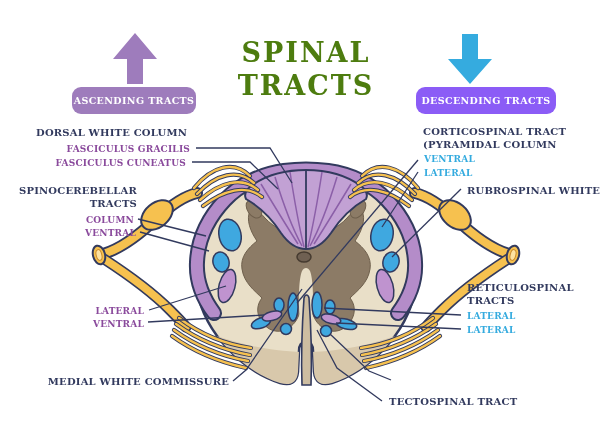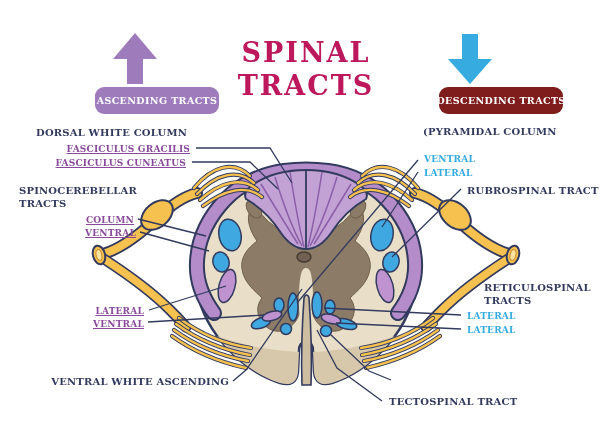--- a/index.html
+++ b/index.html
@@ -3,38 +3,37 @@
 <meta charset="utf-8">
 <style>
   html,body{margin:0;padding:0;background:#fff;}
   .stage{
     position:relative;width:612px;height:427px;background:#ffffff;
     font-family:"DejaVu Serif", serif;overflow:hidden;
   }
   .stage svg{position:absolute;left:0;top:0;}
   .title{
     position:absolute;left:211px;top:36px;width:190px;text-align:center;
-    color:#be185d;font-size:27px;font-weight:bold;letter-spacing:2px;line-height:33px;
+    color:#4d7c0f;font-size:27px;font-weight:bold;letter-spacing:2px;line-height:33px;
   }
   .badge{
     position:absolute;height:27px;border-radius:9px;color:#ffffff;font-weight:bold;
     font-size:9.5px;letter-spacing:.4px;display:flex;align-items:center;justify-content:center;
     white-space:nowrap;
-    margin-left:23px;
   }
   .badge.asc{left:72px;top:87px;width:124px;background:#9e7cbc;}
-  .badge.desc{left:416px;top:87px;width:124px;background:#7f1d1d;}
+  .badge.desc{left:416px;top:87px;width:140px;background:#8b5cf6;}
   .lbl{
     position:absolute;font-weight:bold;color:#323a5e;font-size:10px;
     letter-spacing:.2px;white-space:nowrap;line-height:13px;
   }
   .lbl.sub{font-size:9px;}
-  .lbl.purple{color:#8a4a9c;text-decoration:underline;}
+  .lbl.purple{color:#8a4a9c;}
   .lbl.blue{color:#35abdf;}
-  .ta-r{}
+  .ta-r{text-align:right;}
 </style>
 </head>
 <body>
 
 <div class="stage">
 
   <svg width="612" height="427" viewBox="0 0 612 427">
     <defs>
       <clipPath id="cordClip">
           <path d="M 306,169 C 284,168 262,173 247,186 C 230,198 213,214 203,236 C 195,254 193,272 197,291 C 201,312 212,332 228,349 C 243,365 261,377 280,383 C 290,386 297,383 298,372 L 299,351 C 299,346 301,342 306,342 C 311,342 313,346 313,351 L 314,372 C 315,383 322,386 332,383 C 351,377 369,365 384,349 C 400,332 411,312 415,291 C 419,272 417,254 409,236 C 399,214 382,198 365,186 C 350,173 328,168 306,169 Z"></path>
@@ -201,29 +200,30 @@
   <div class="lbl sub purple ta-r" style="right:422px;top:143px">FASCICULUS GRACILIS</div>
   <div class="lbl sub purple ta-r" style="right:426px;top:157px">FASCICULUS CUNEATUS</div>
   <div class="lbl ta-r" style="right:475px;top:184px">
     <span style="display:block">SPINOCEREBELLAR</span>
     <span style="display:block">TRACTS</span>
   </div>
   <div class="lbl sub purple ta-r" style="right:478px;top:214px">COLUMN</div>
   <div class="lbl sub purple ta-r" style="right:476px;top:227px">VENTRAL</div>
   <div class="lbl sub purple ta-r" style="right:468px;top:305px">LATERAL</div>
   <div class="lbl sub purple ta-r" style="right:468px;top:318px">VENTRAL</div>
-  <div class="lbl ta-r" style="right:383px;top:375px">VENTRAL WHITE ASCENDING</div>
+  <div class="lbl ta-r" style="right:383px;top:375px">MEDIAL WHITE COMMISSURE</div>
 
   <div class="lbl" style="left:423px;top:125px">
+    <span style="display:block">CORTICOSPINAL TRACT</span>
     <span style="display:block">(PYRAMIDAL COLUMN</span>
   </div>
   <div class="lbl sub blue" style="left:424px;top:153px">VENTRAL</div>
   <div class="lbl sub blue" style="left:424px;top:167px">LATERAL</div>
-  <div class="lbl" style="left:467px;top:184px">RUBROSPINAL TRACT</div>
-  <div class="lbl" style="left:484px;top:281px">
+  <div class="lbl" style="left:467px;top:184px">RUBROSPINAL WHITE</div>
+  <div class="lbl" style="left:467px;top:281px">
     <span style="display:block">RETICULOSPINAL</span>
     <span style="display:block">TRACTS</span>
   </div>
   <div class="lbl sub blue" style="left:467px;top:310px">LATERAL</div>
   <div class="lbl sub blue" style="left:467px;top:324px">LATERAL</div>
   <div class="lbl" style="left:389px;top:395px">TECTOSPINAL TRACT</div>
 
 </div>
 
 </body></html>

